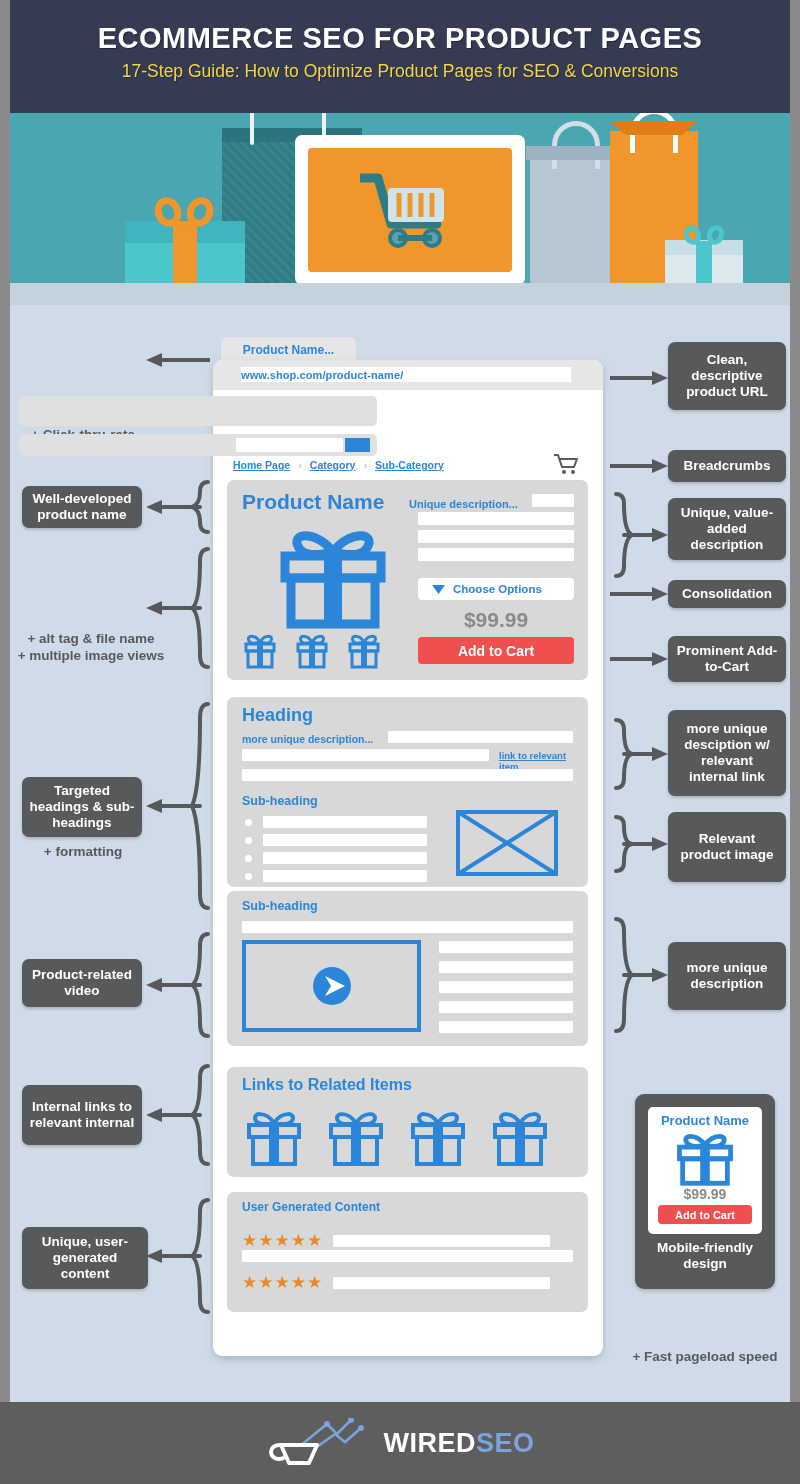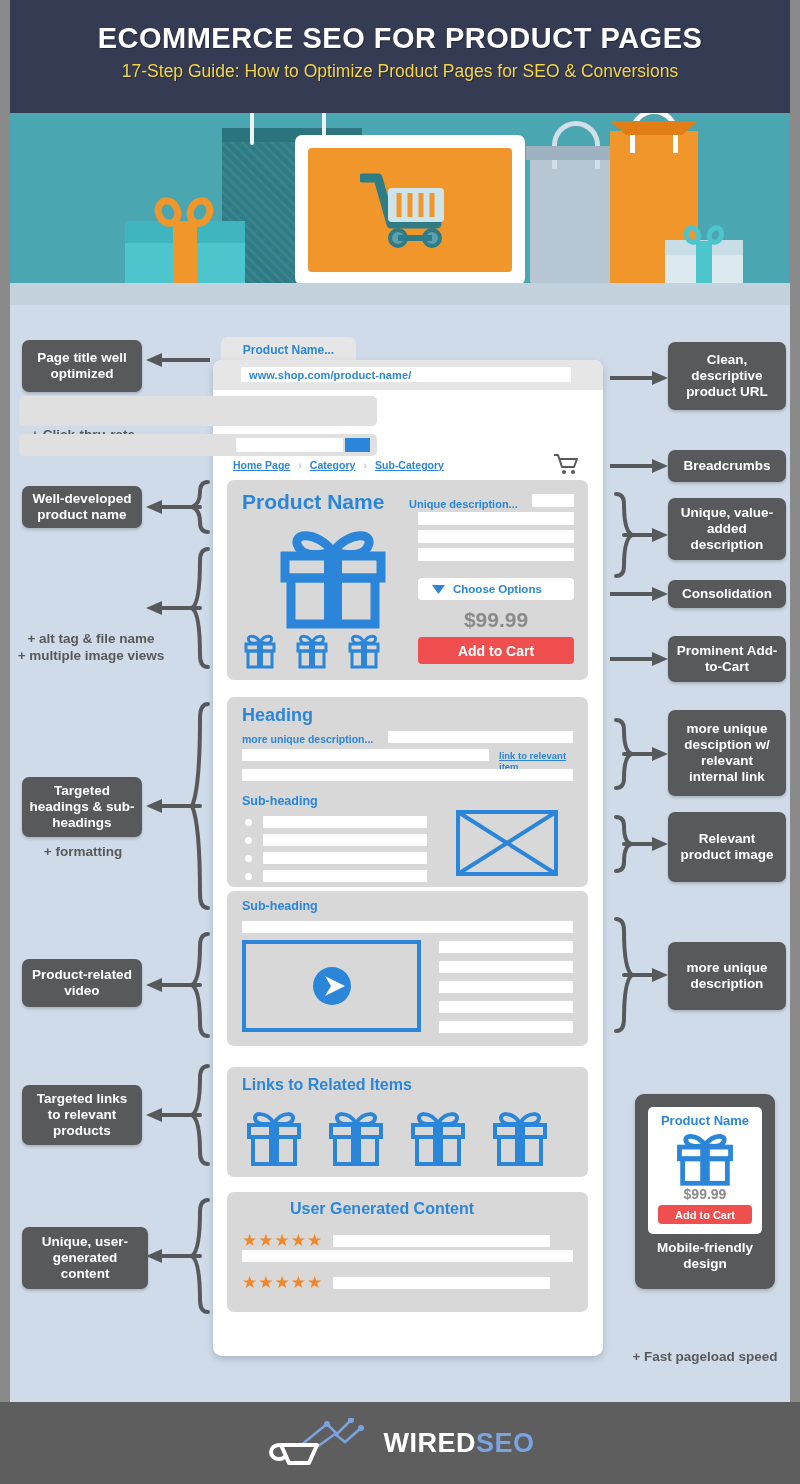--- a/index.html
+++ b/index.html
@@ -131,21 +131,21 @@
     background:#fff; border-radius:9px;
     box-shadow:0 3px 7px rgba(70,90,110,.28);
   }
   .chrome {
     position:absolute; left:0; top:0; width:390px; height:30px;
     background:#e6e6e6; border-radius:9px 9px 0 0;
   }
   .urlbar {
     position:absolute; left:28px; top:7px; width:330px; height:15px;
     background:#fff; color:#2b86d9; font-weight:bold; font-size:11px;
-    display:flex; align-items:center; padding-left:8px; letter-spacing:.1px;
+    display:flex; align-items:center; letter-spacing:.1px;
   }
 
   .graybar { background:#e0e0e0; border-radius:5px; }
   .banner { position:absolute; left:19px; top:396px; width:358px; height:30px; }
   .searchrow { position:absolute; left:19px; top:434px; width:358px; height:22px; }
   .searchin { position:absolute; left:236px; top:438px; width:107px; height:14px; background:#fff; }
   .searchbtn { position:absolute; left:345px; top:438px; width:25px; height:14px; background:#2b86d9; }
 
   .crumbs { position:absolute; left:233px; top:456px; width:350px; height:18px; display:flex; align-items:center; gap:8px; }
   .crumbs a { color:#2b86d9; font-weight:bold; font-size:10.5px; text-decoration:underline; }
@@ -263,35 +263,34 @@
     <div class="gift-white">
       <div class="box"></div>
         <div class="lid"></div>
         <div class="rib"></div>
       <div class="bowL"></div>
         <div class="bowR"></div>
     </div>
     <div class="floor"></div>
   </div>
 
-  <div class="lbl" style="left:22px; top:340px; width:120px; height:52px;">Page title well optimized</div>
   <div class="sub" style="left:8px; top:392px; width:150px; white-space:pre-line;">+ meta decription &amp; markup
 + Click-thru-rate</div>
 
   <div class="lbl" style="left:22px; top:486px; width:120px; height:42px;">Well-developed product name</div>
 
   <div class="sub" style="left:8px; top:630px; width:150px; white-space:pre-line;margin-left:8px;">+ alt tag &amp; file name
 + multiple image views</div>
 
   <div class="lbl" style="left:22px; top:777px; width:120px; height:60px;">Targeted headings &amp; sub-headings</div>
   <div class="sub" style="left:8px; top:843px; width:150px;">+ formatting</div>
 
   <div class="lbl" style="left:22px; top:959px; width:120px; height:48px;">Product-related video</div>
 
-  <div class="lbl" style="left:22px; top:1085px; width:120px; height:60px;">Targeted links to relevant products</div>
+  <div class="lbl" style="left:22px; top:1085px; width:120px; height:60px;">Internal links to relevant internal</div>
 
   <div class="lbl" style="left:22px; top:1227px; width:126px; height:62px;">Unique, user-generated content</div>
 
   <div class="lbl" style="left:668px; top:342px; width:118px; height:68px;">Clean, descriptive product URL</div>
   <div class="lbl" style="left:668px; top:450px; width:118px; height:32px;">Breadcrumbs</div>
   <div class="lbl" style="left:668px; top:498px; width:118px; height:62px;">Unique, value-added description</div>
   <div class="lbl" style="left:668px; top:580px; width:118px; height:28px;">Consolidation</div>
   <div class="lbl" style="left:668px; top:636px; width:118px; height:46px;">Prominent Add-to-Cart</div>
   <div class="lbl" style="left:668px; top:812px; width:118px; height:70px;">Relevant product image</div>
   <div class="lbl" style="left:668px; top:710px; width:118px; height:86px;">more unique desciption w/ relevant internal link</div>
@@ -594,21 +593,21 @@
           <path d="M31 16 C39 4, 54 5, 49 14 C45 19, 36 17, 31 16 Z"></path>
           <rect x="6" y="18" width="50" height="12"></rect>
             <rect x="10" y="30" width="42" height="27"></rect>
           <rect x="26" y="16" width="10" height="41" fill="#2b86d9" stroke="none"></rect>
         </g>
       </g>
     </svg>
   </div>
 
   <div class="card" style="left:227px; top:1192px; width:361px; height:120px;">
-    <div class="card-h" style="position:absolute; left:15px; top:8px; font-size:16px;margin-left:48px;">User Generated Content</div>
+    <div class="card-h" style="position:absolute; left:15px; top:8px; font-size:12px;">User Generated Content</div>
 
     <div style="position:absolute; left:15px; top:38px; display:flex; align-items:center; gap:10px;">
       <span style="color:#f0872b; font-size:17px; letter-spacing:1px;">★★★★★</span>
       <span class="wl" style="position:relative; width:217px; height:12px; display:block;"></span>
     </div>
     <div class="wl" style="left:15px; top:58px; width:331px; height:12px;"></div>
 
     <div style="position:absolute; left:15px; top:80px; display:flex; align-items:center; gap:10px;">
       <span style="color:#f0872b; font-size:17px; letter-spacing:1px;">★★★★★</span>
       <span class="wl" style="position:relative; width:217px; height:12px; display:block;"></span>

